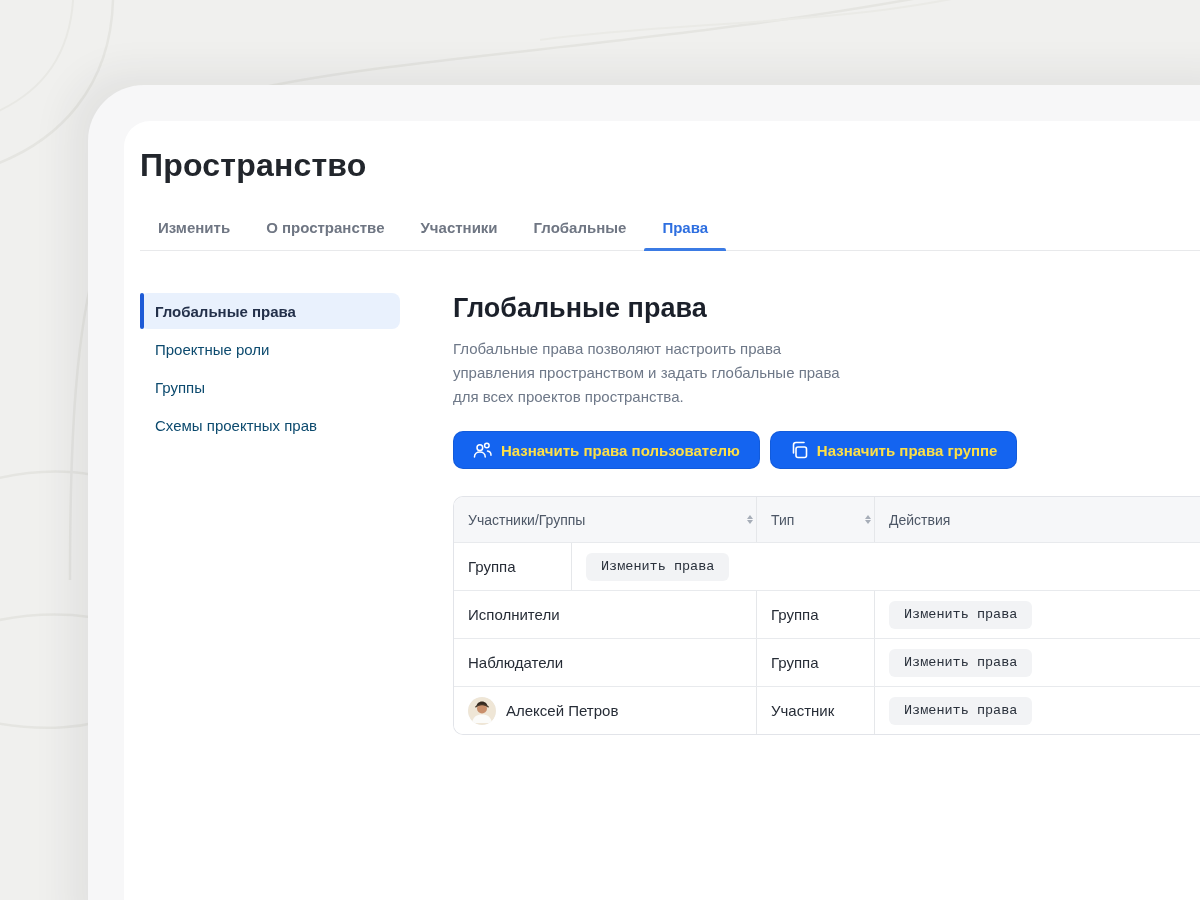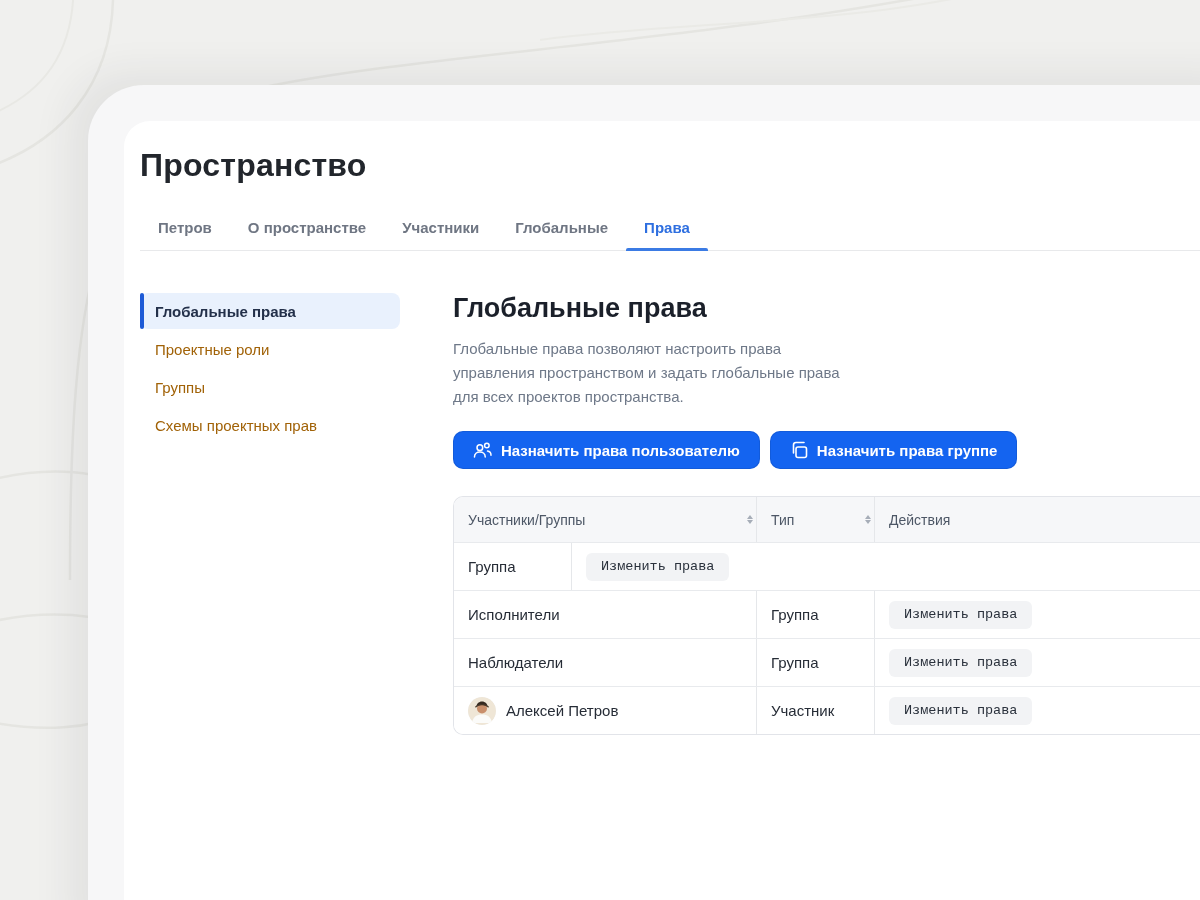--- a/index.html
+++ b/index.html
@@ -49,21 +49,21 @@
   }
 
   
   .columns { display:flex; padding-top:42px; }
 
   
   .side-menu { width:260px; flex:0 0 260px; }
   .menu-item {
     position:relative; height:36px; display:flex; align-items:center;
     padding-left:15px; margin-bottom:2px;
-    font-size:15px; color:#a16207; border-radius:8px; cursor:pointer;
+    font-size:15px; color:#0c4a6e; border-radius:8px; cursor:pointer;
   }
   .menu-item.active {
     background:#e9f1fd; color:#23304a; font-weight:600;
   }
   .menu-item .accent-bar {
     display:none;
   }
   .menu-item.active .accent-bar {
     display:block; position:absolute; left:0; top:0;
     width:4px; height:36px; background:#1d5ad6; border-radius:3px;
@@ -74,21 +74,21 @@
   .section-heading { font-size:27px; font-weight:700; color:#1b202a; margin-bottom:13px; }
   .section-desc {
     font-size:15px; line-height:24px; color:#6e7888;
     max-width:392px; margin-bottom:22px;
   }
 
   .actions-row { display:flex; gap:10px; margin-bottom:27px; }
   .btn-primary {
     display:inline-flex; align-items:center; gap:9px;
     height:38px; padding:0 20px;
-    background:#1464f0; color:#ffffff;
+    background:#1464f0; color:#fde047;
     font-size:15px; font-weight:700;
     border:none; border-radius:10px; cursor:pointer;
     box-shadow:inset 0 0 0 1px rgba(9,50,130,.18);
     font-family:"Liberation Sans", sans-serif;
   }
   .btn-primary svg { flex:0 0 auto; }
 
   
   .perm-table {
     width:803px;
@@ -145,21 +145,21 @@
   <path d="M 540 40 C 700 18 900 28 1060 -30" stroke="#eaeae6" stroke-width="2"></path>
 </svg>
 
 <div class="frame"></div>
 
 <div class="card">
 
   <h1 class="page-title">Пространство</h1>
 
   <div class="tabs">
-    <div class="tab">Петров</div>
+    <div class="tab">Изменить</div>
     <div class="tab">О пространстве</div>
     <div class="tab">Участники</div>
     <div class="tab">Глобальные</div>
     <div class="tab active">Права</div>
   </div>
 
   <div class="columns">
 
     <nav class="side-menu">
       <div class="menu-item active">

